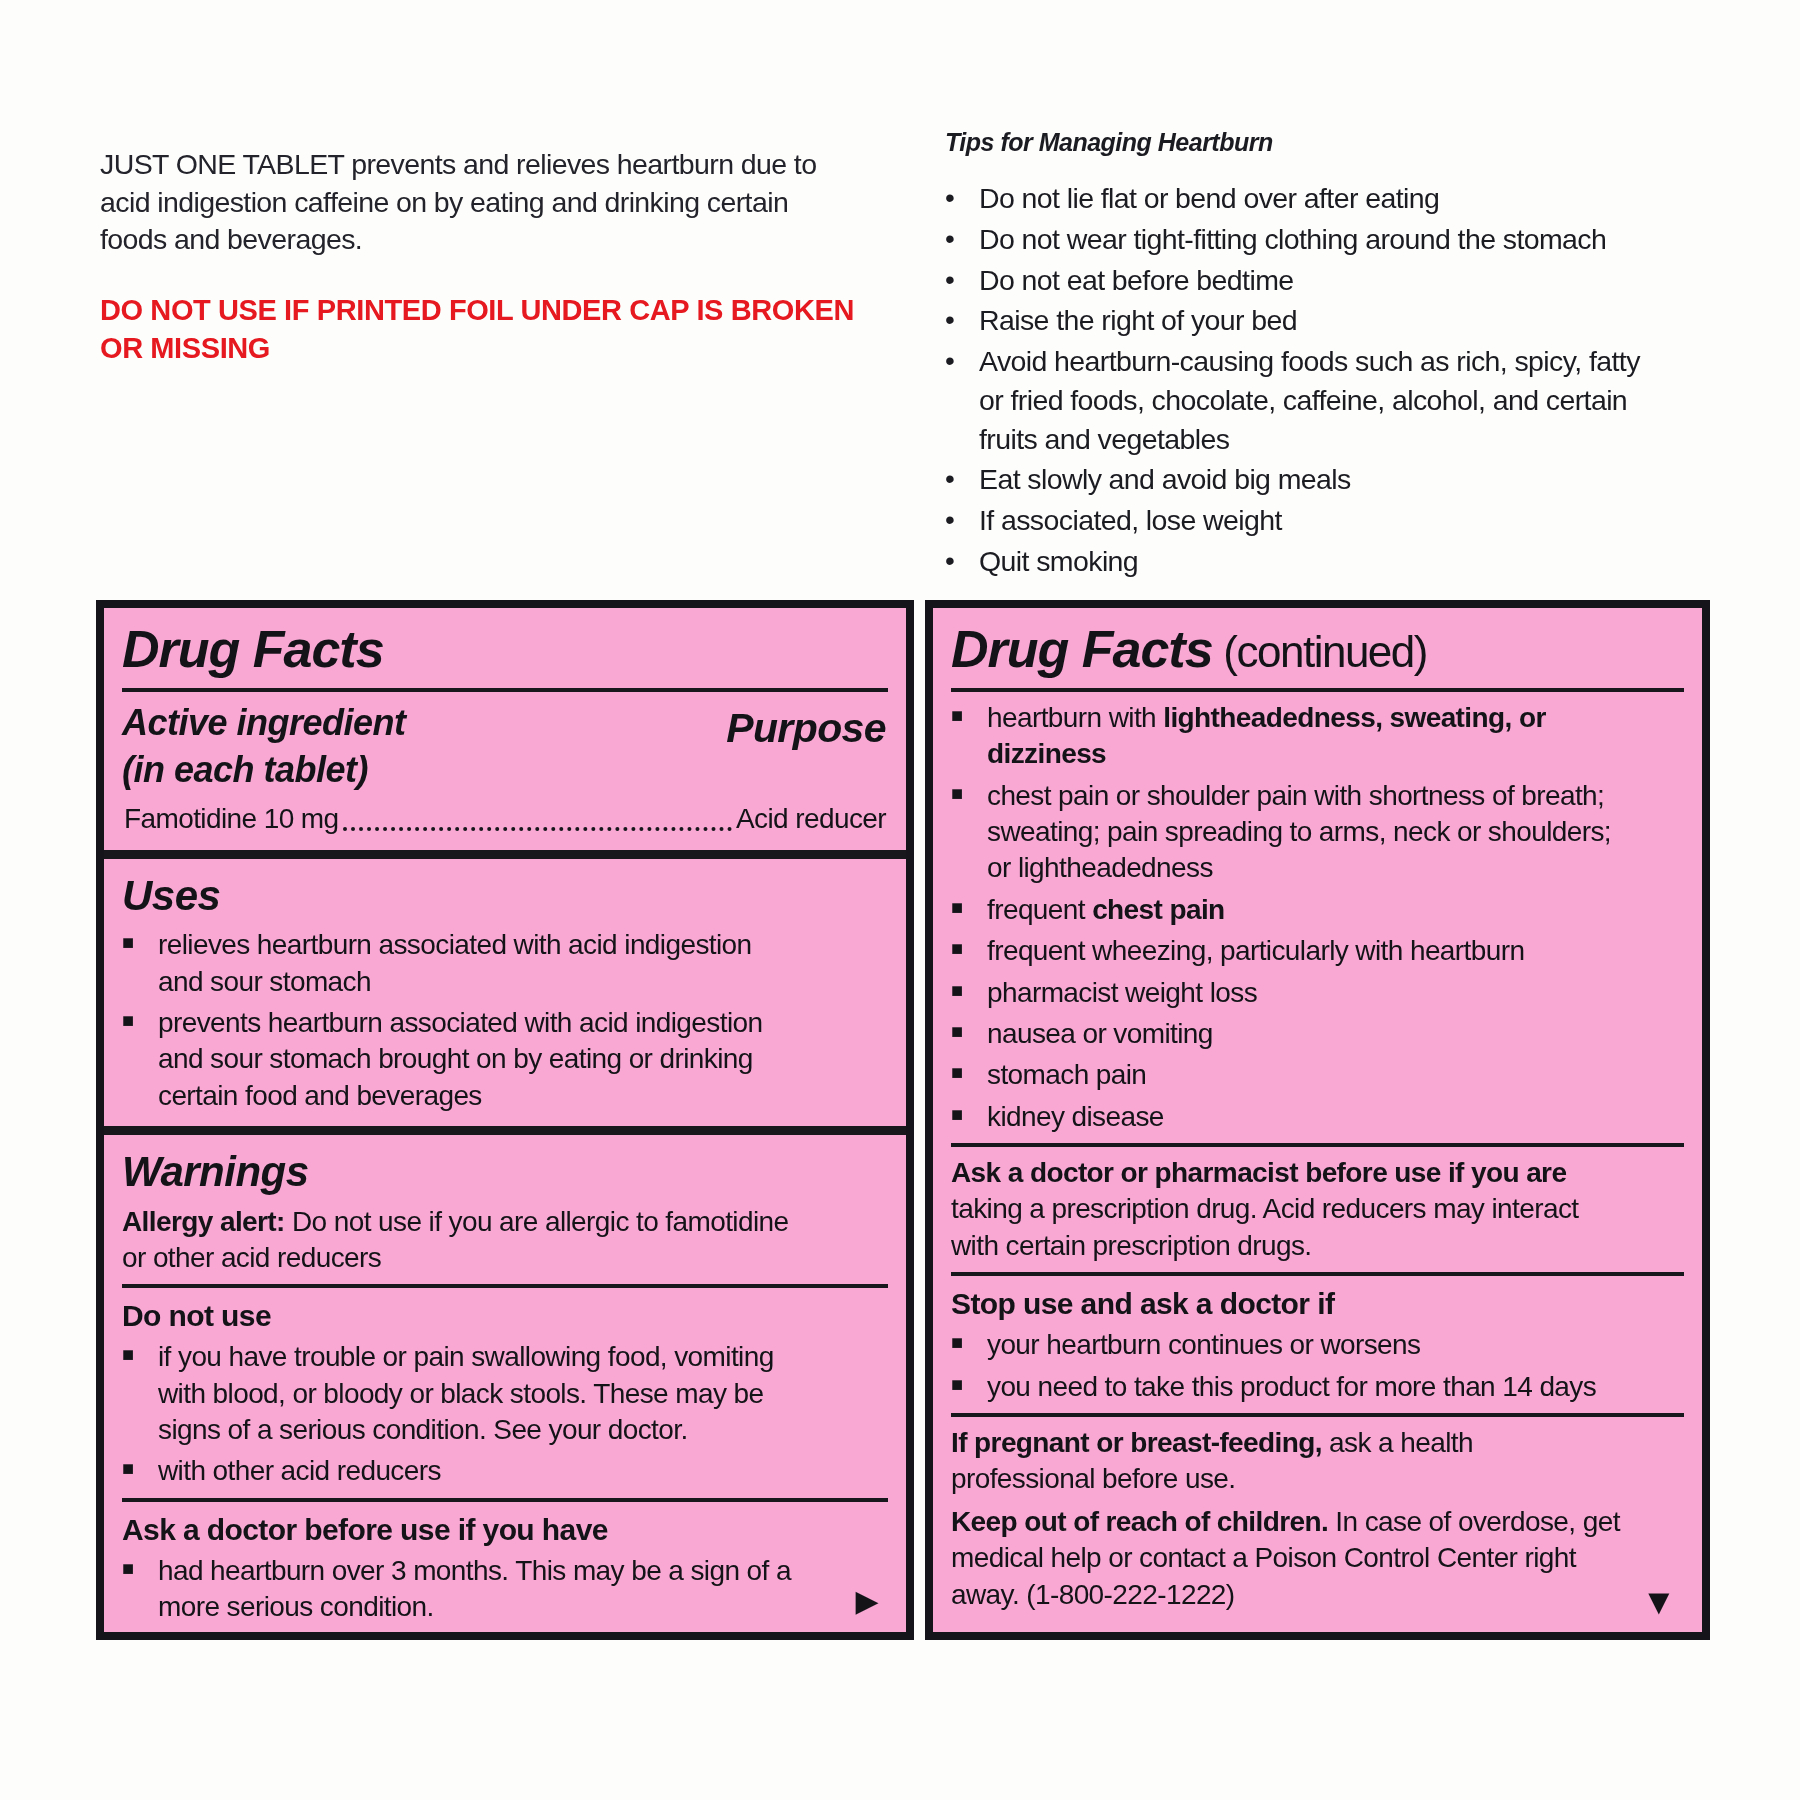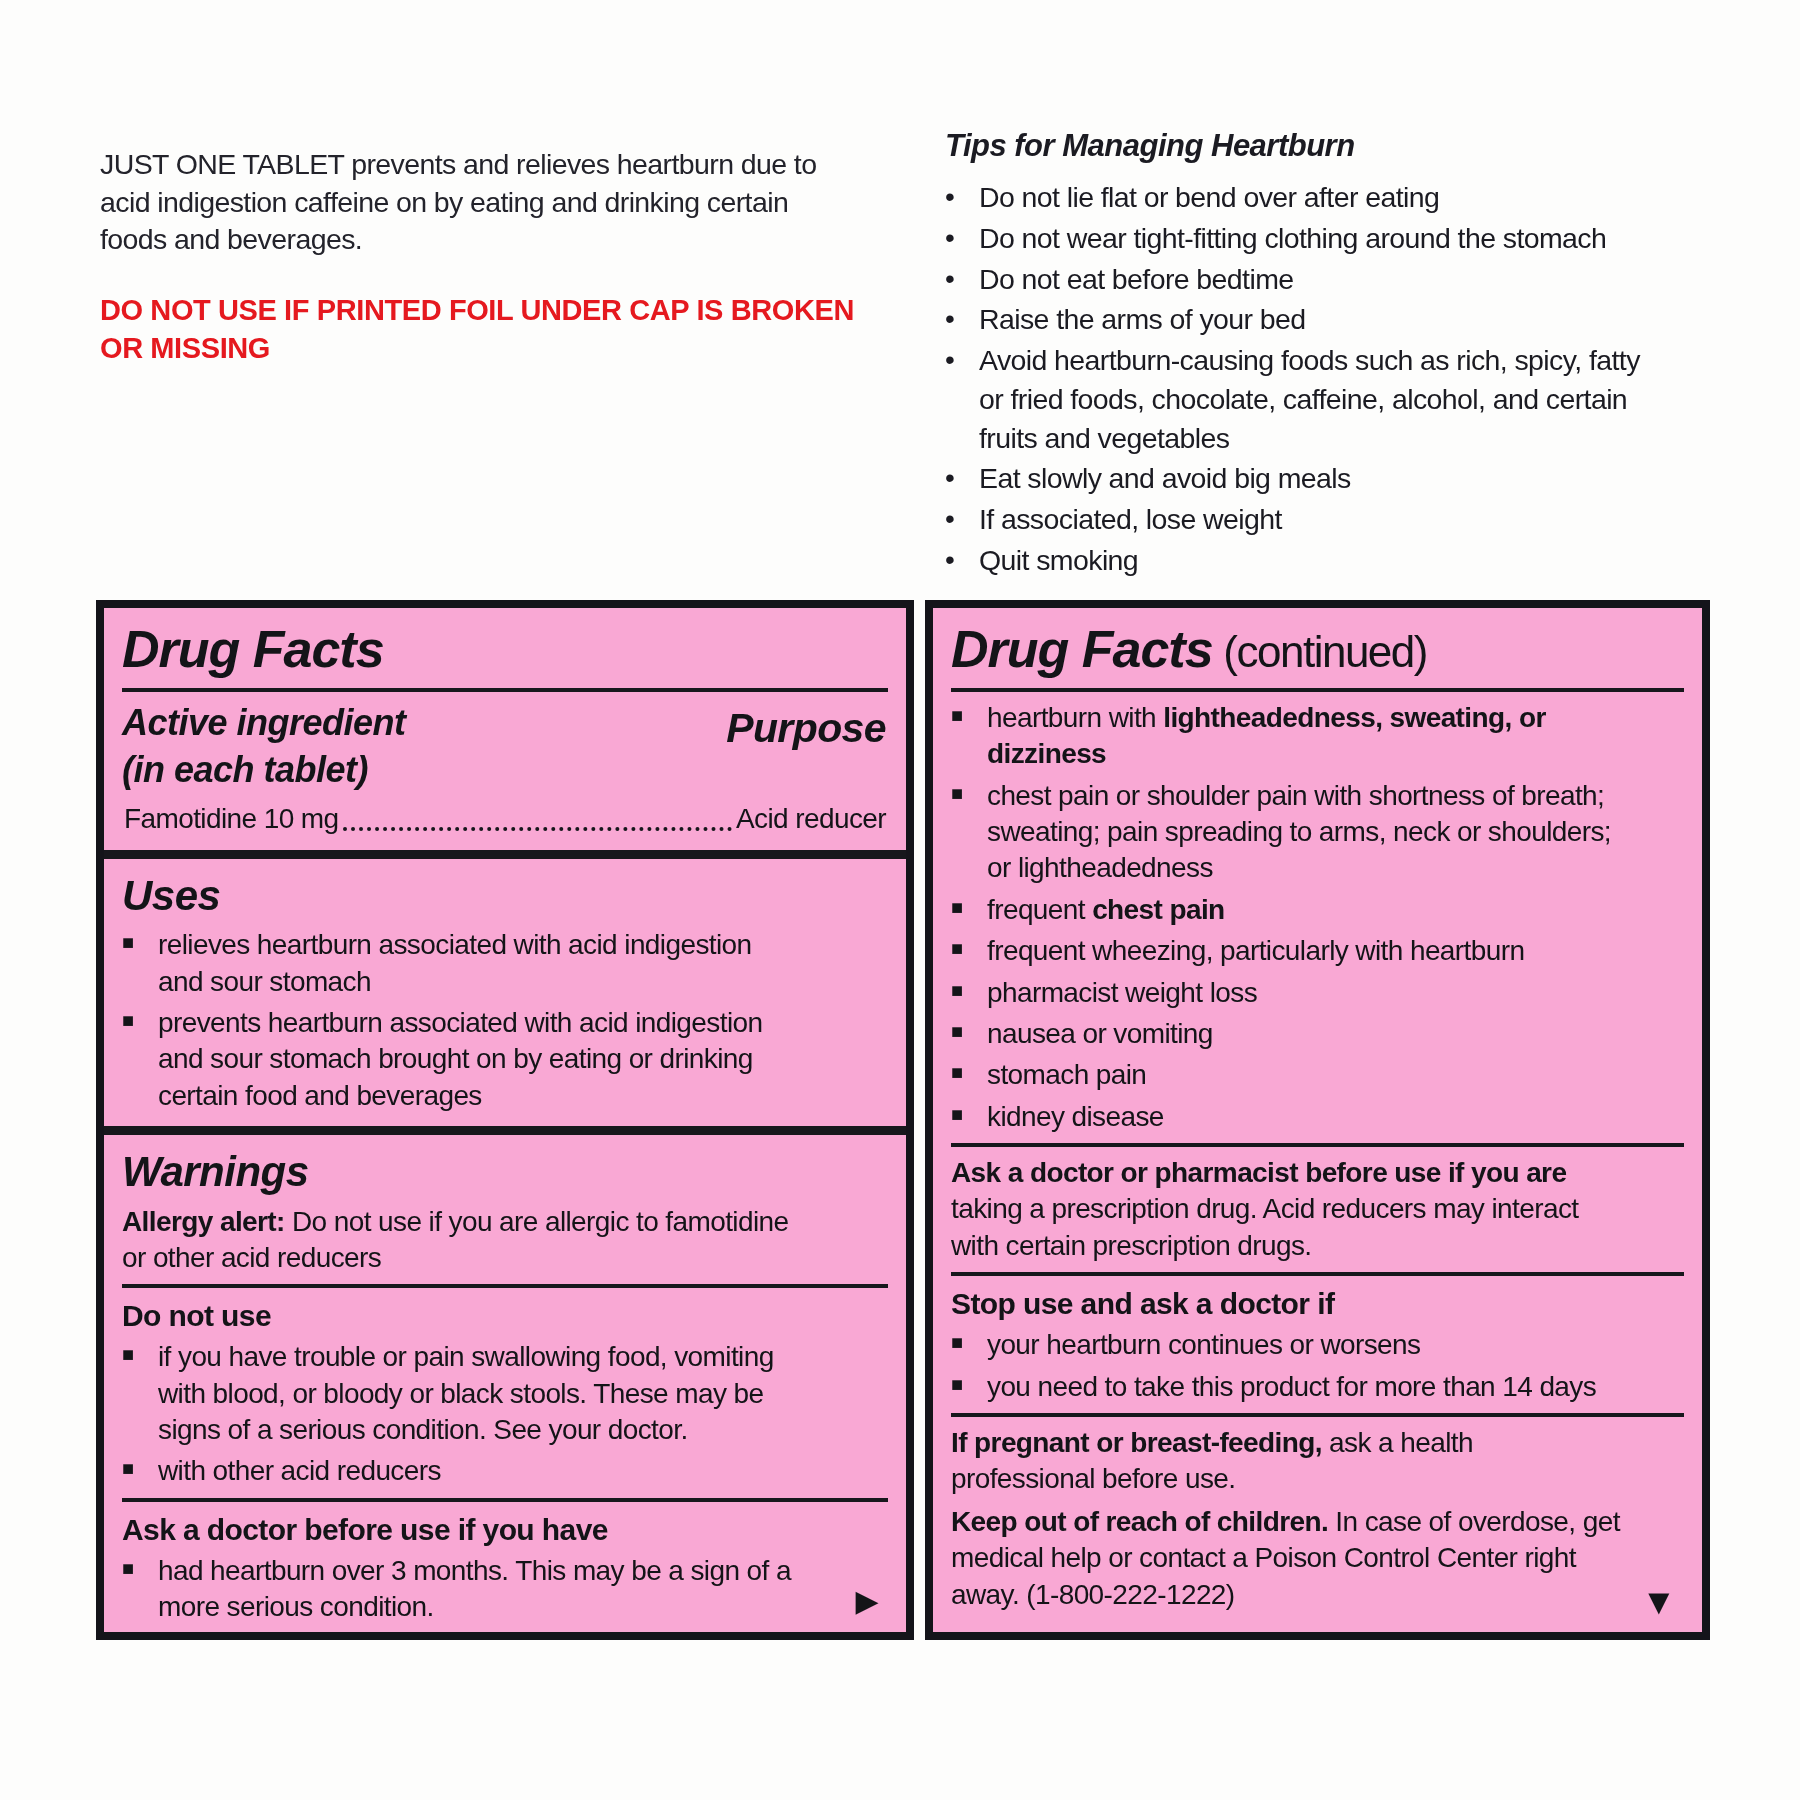--- a/index.html
+++ b/index.html
@@ -17,21 +17,21 @@
     position:absolute; left:100px; top:146px; width:800px;
     font-size:28.5px; line-height:1.32; letter-spacing:-0.6px; color:#23232b;
   }
   #foil {
     margin-top:32px; font-weight:bold; font-size:29px;
     letter-spacing:-0.4px; white-space:pre-line;
   }
 
   
   #tips { position:absolute; left:945px; top:128px; width:780px; color:#1b1b22; }
-  #tips .tips-title { font-style:italic; font-weight:bold; font-size:31px; margin-bottom:14px; letter-spacing:-0.5px; }
+  #tips .tips-title { font-style:italic; font-weight:bold; font-size:25px; margin-bottom:22px; letter-spacing:-0.5px; }
   #tips ul { list-style:none; font-size:28.5px; line-height:1.36; letter-spacing:-0.6px; }
   #tips li { display:flex; margin-bottom:2px; }
   .dot { flex:0 0 34px; font-size:28px; }
 
   
   .box {
     position:absolute; top:600px; height:1040px; overflow:hidden;
     background:#f9a8d4; border:8px solid #14141a;
     padding:10px 16px; font-size:28px; line-height:1.3; letter-spacing:-0.6px;
     color:#141418;
@@ -87,21 +87,21 @@
     <li>
         <span class="dot">•</span>
         <span class="txt">Do not wear tight-fitting clothing around the stomach</span>
       </li>
     <li>
         <span class="dot">•</span>
         <span class="txt">Do not eat before bedtime</span>
       </li>
     <li>
         <span class="dot">•</span>
-        <span class="txt">Raise the arms of your bed</span>
+        <span class="txt">Raise the right of your bed</span>
       </li>
     <li>
         <span class="dot">•</span>
         <span class="txt">Avoid heartburn-causing foods such as rich, spicy, fatty
 or fried foods, chocolate, caffeine, alcohol, and certain
 fruits and vegetables</span>
       </li>
     <li>
         <span class="dot">•</span>
         <span class="txt">Eat slowly and avoid big meals</span>

